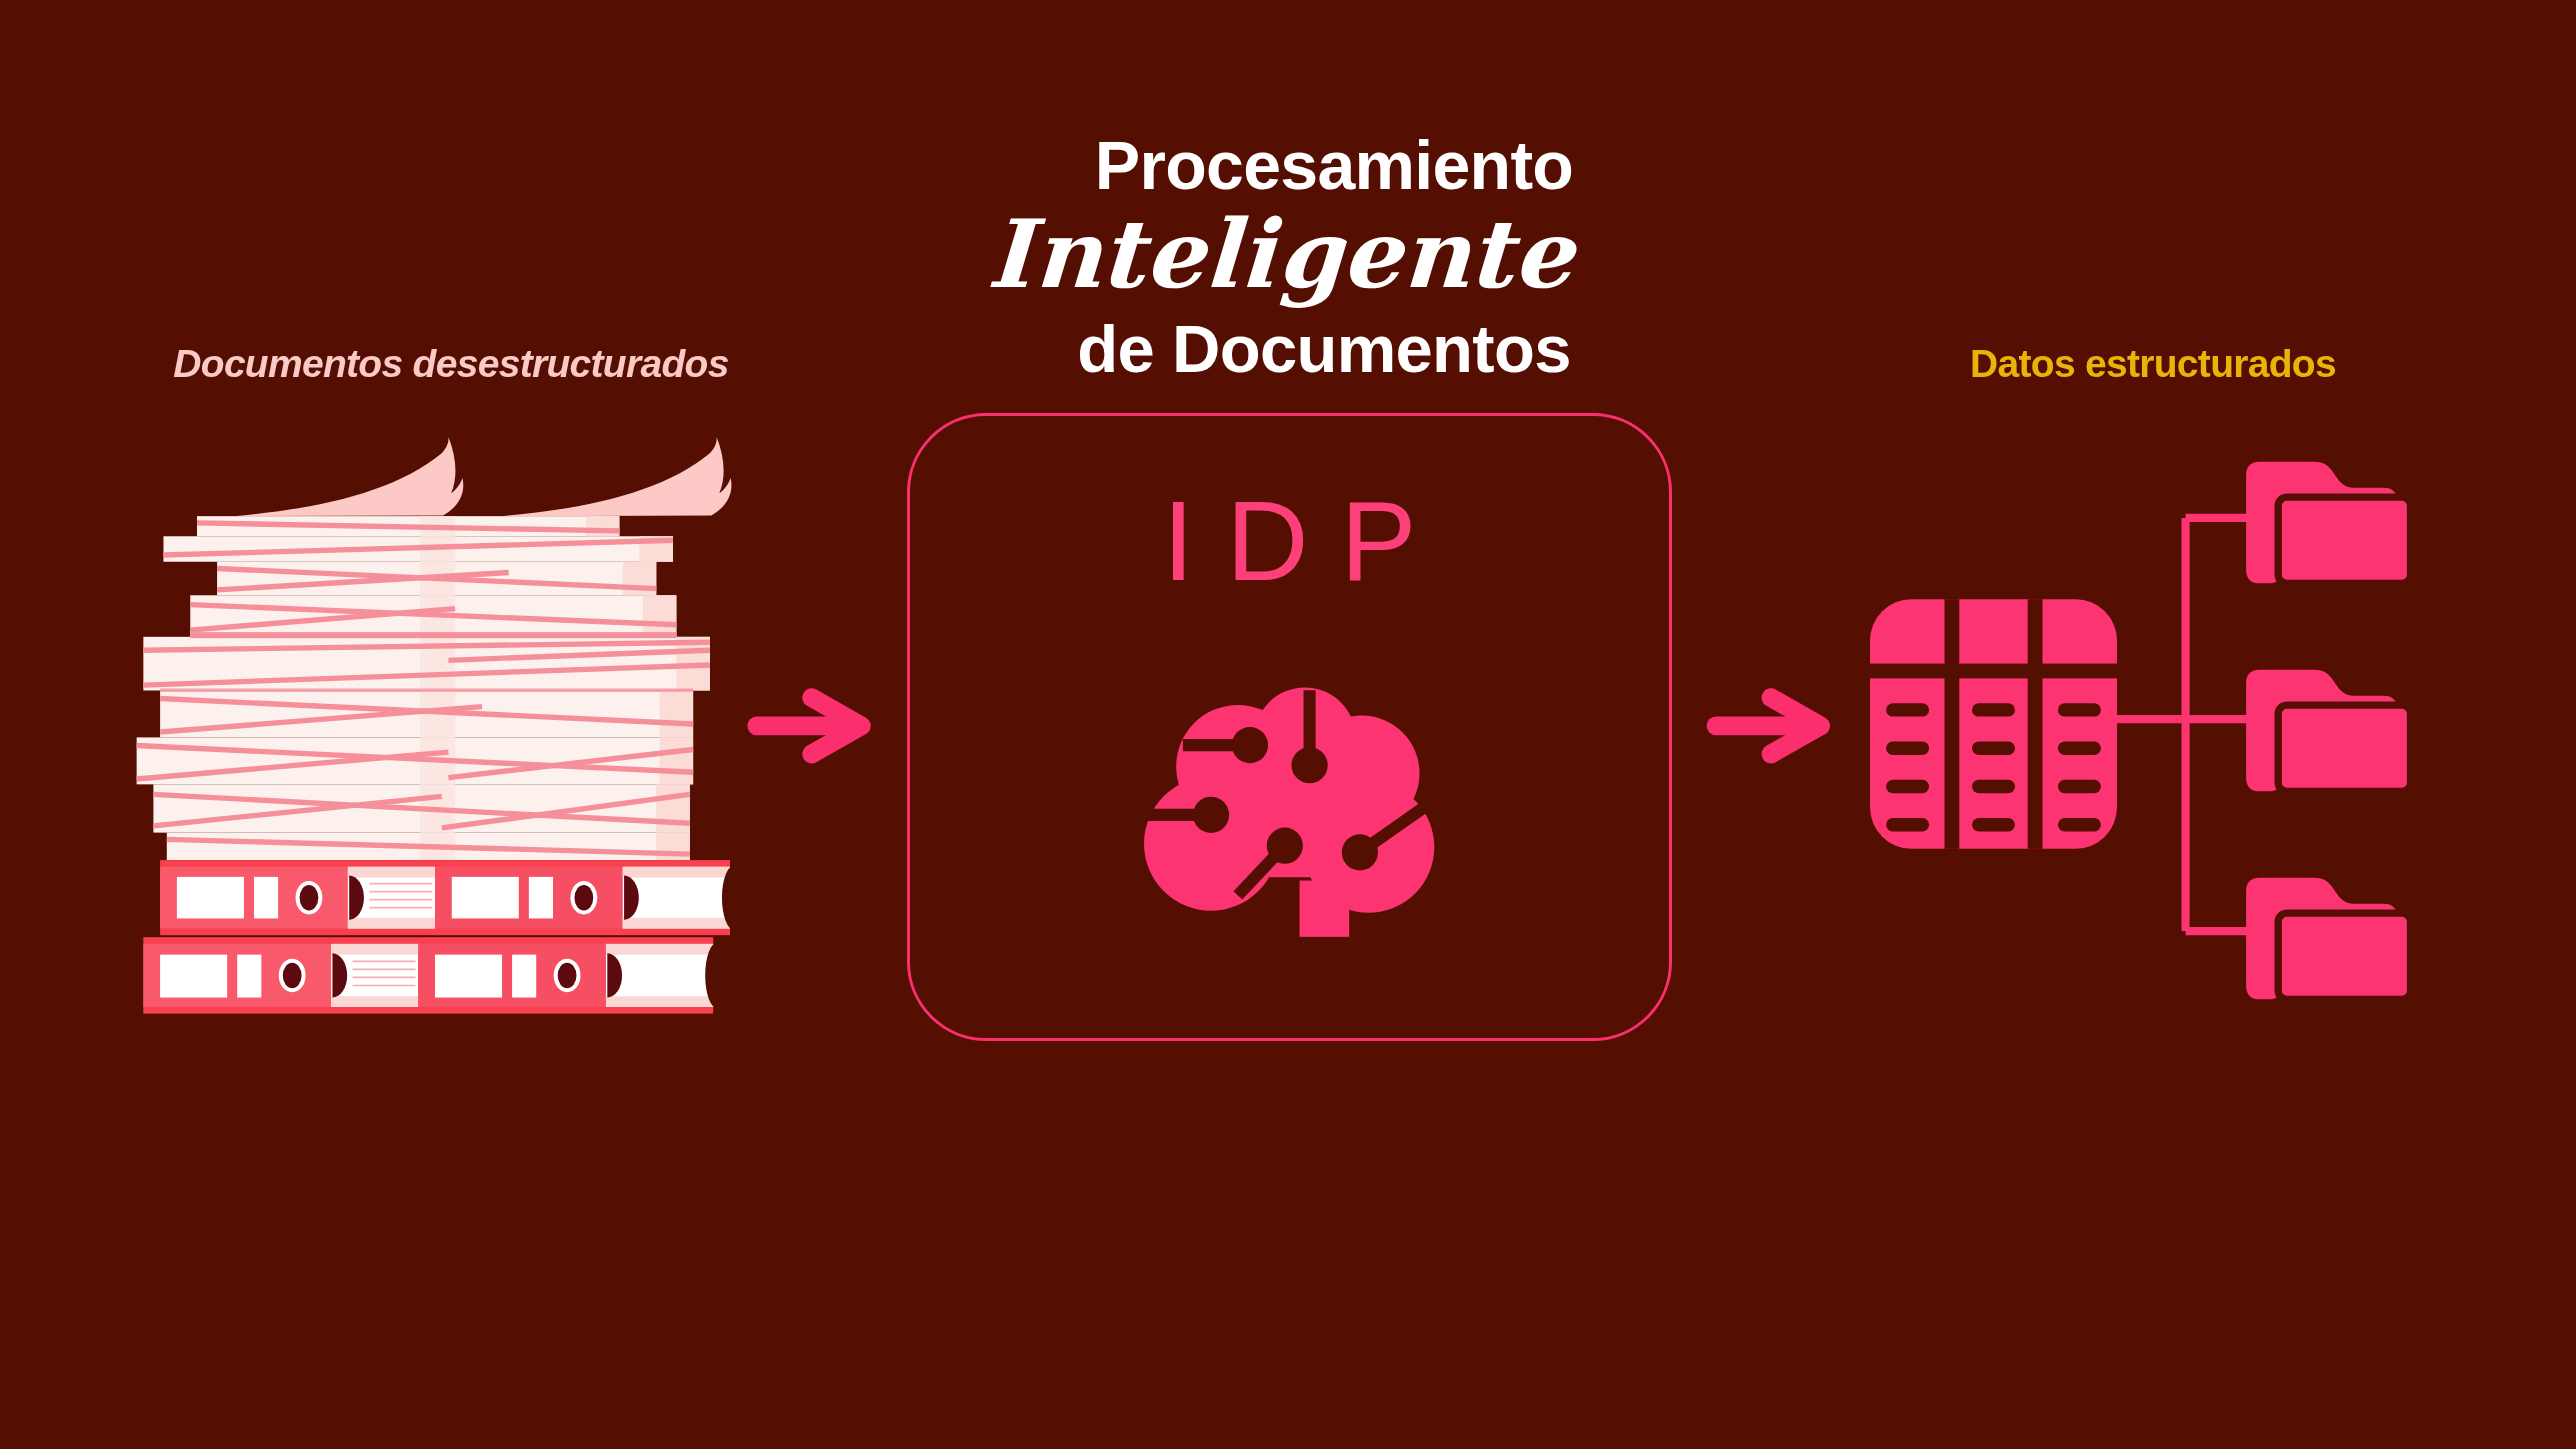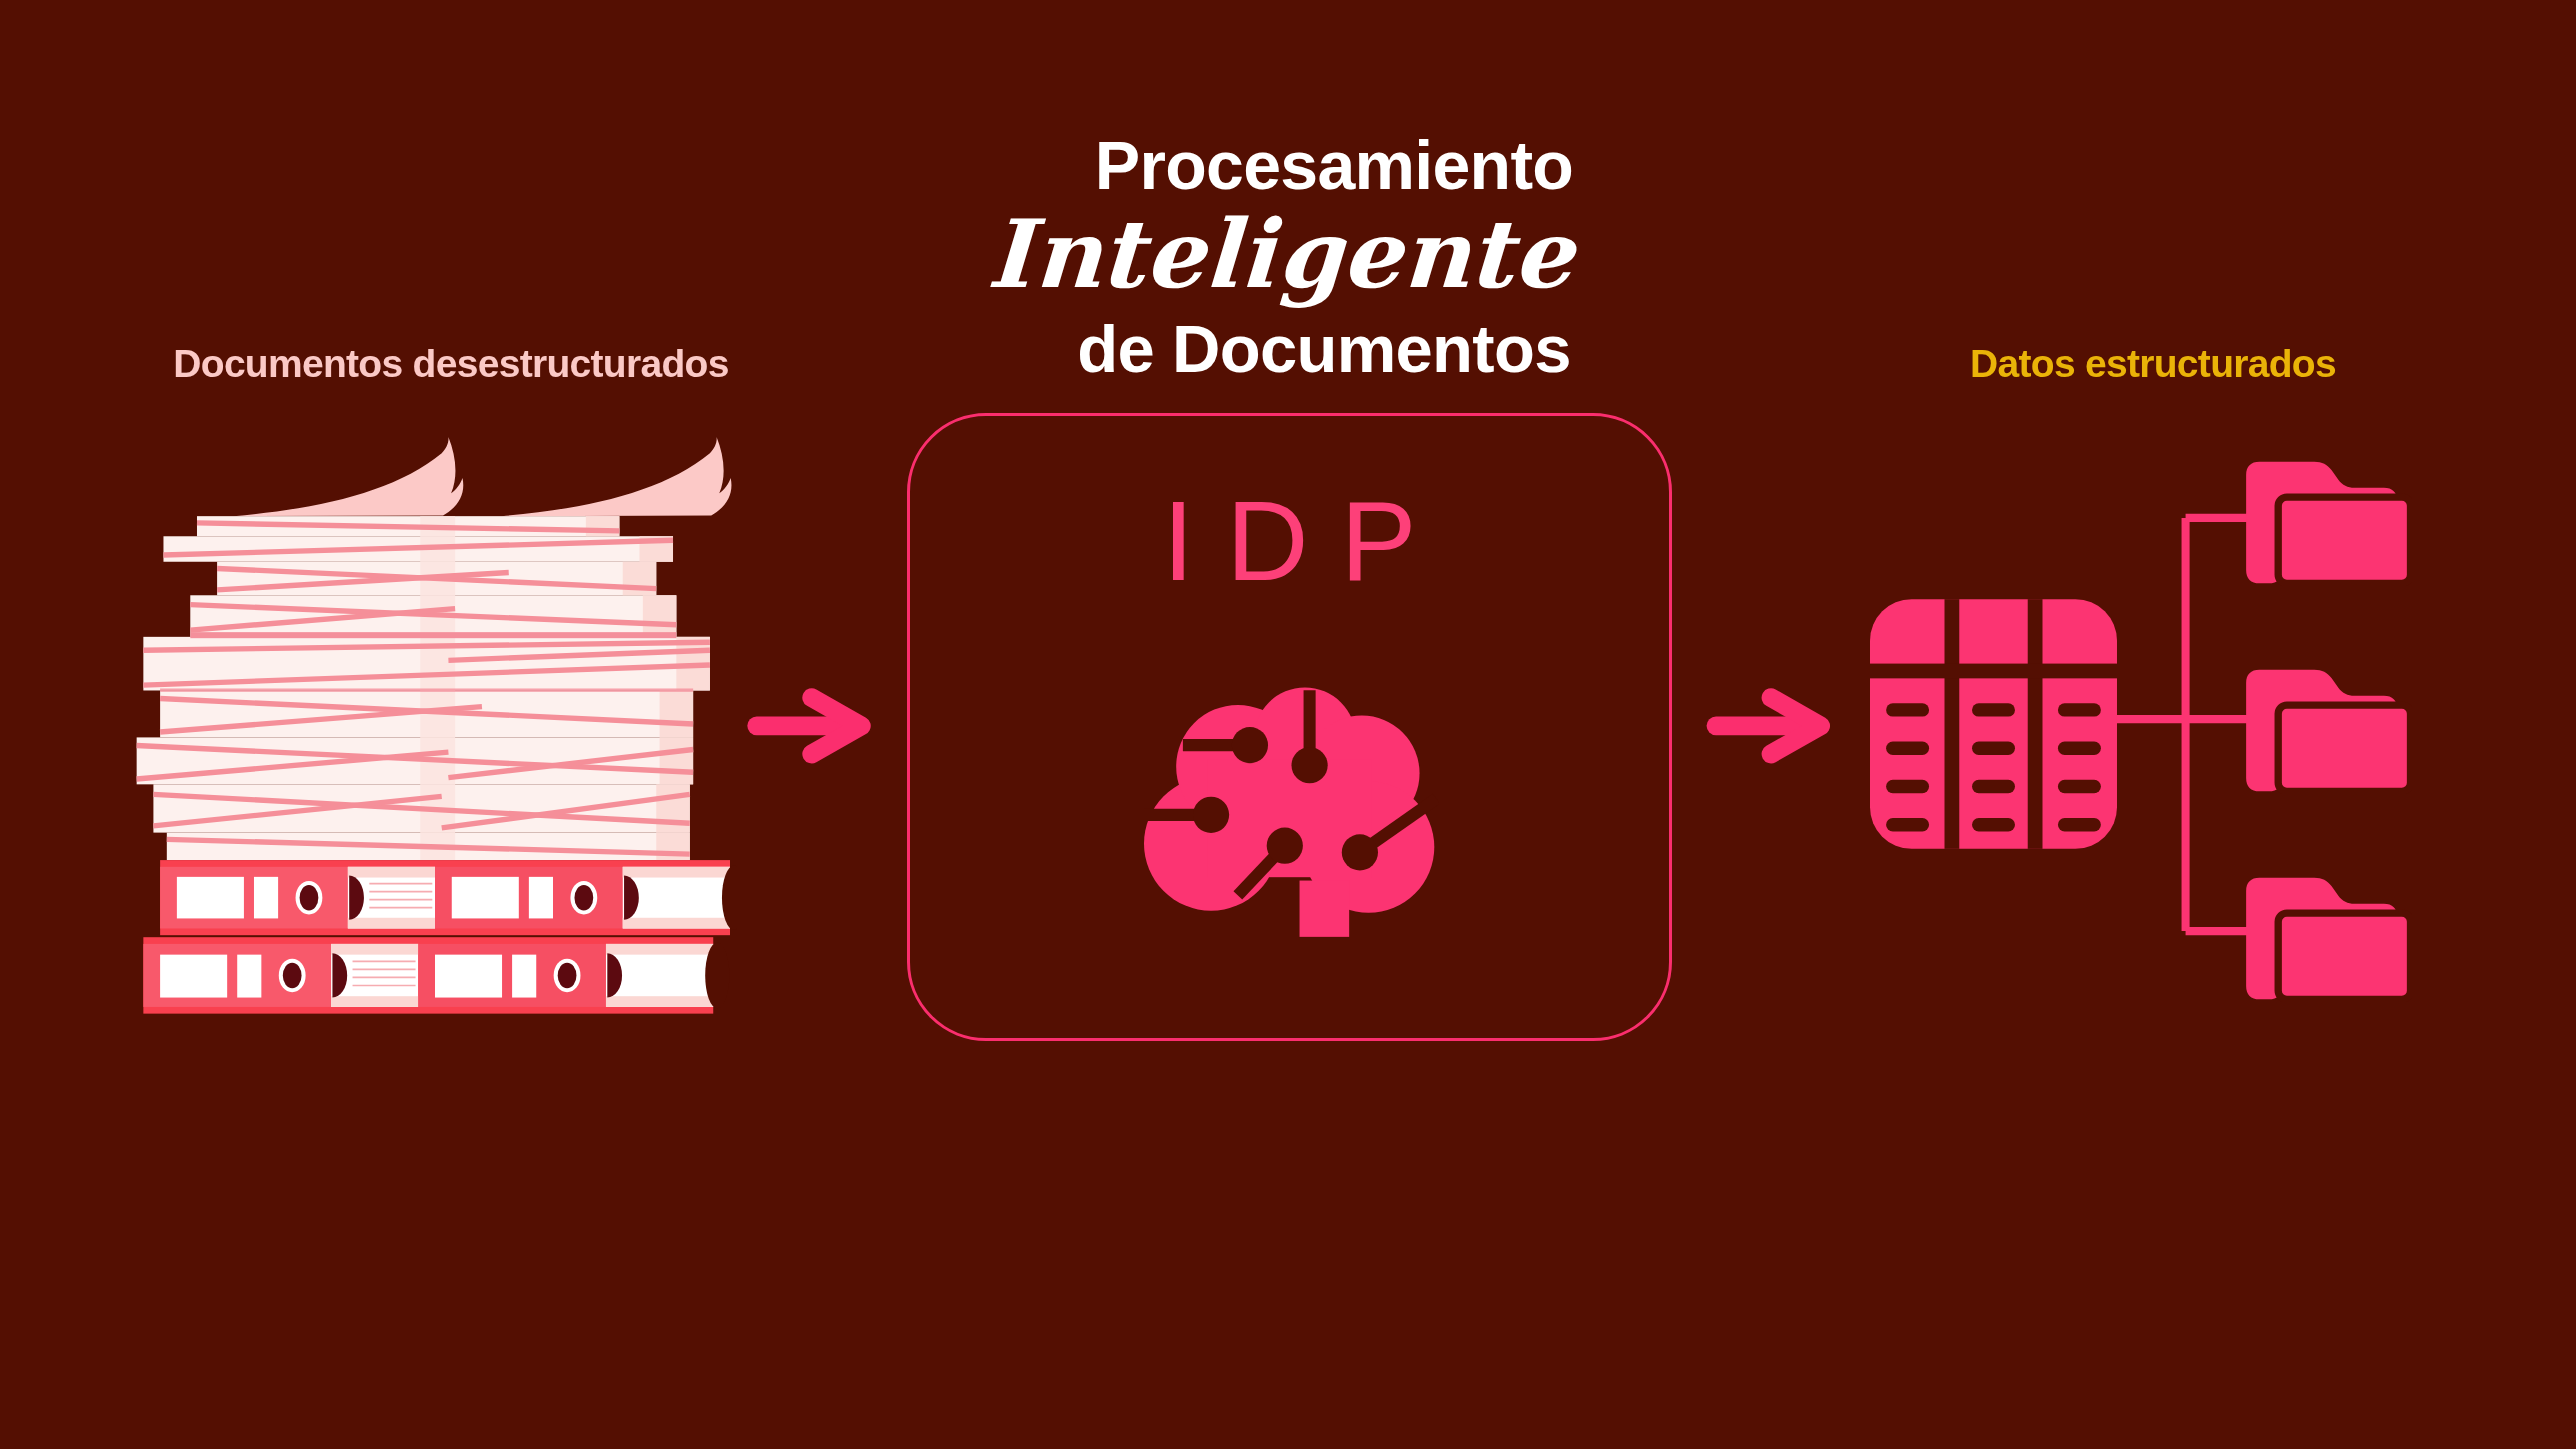--- a/index.html
+++ b/index.html
@@ -6,21 +6,21 @@
   body{width:2576px;height:1449px;position:relative;overflow:hidden;
        font-family:"Liberation Sans", sans-serif;}
   .abs{position:absolute;}
   .ttl{width:2576px;left:0;text-align:center;color:#FFFFFF;font-weight:700;line-height:1;}
   .ttl1{top:131px;font-size:68px;letter-spacing:-0.7px;padding-left:46px;}
   .ttl2{top:207px;font-size:94px;font-family:"DejaVu Serif", serif;font-style:italic;
         font-weight:700;transform:skewX(-6deg);}
   .ttl3{top:315px;font-size:67px;letter-spacing:-0.7px;margin-left:36px;}
   .lbl{top:343px;width:604px;text-align:center;font-weight:700;font-size:39px;
        letter-spacing:-0.7px;line-height:1.1;}
-  .lbl-left{left:149px;color:#FBC9C6;}
+  .lbl-left{left:149px;color:#FBC9C6;font-style:italic;}
   .lbl-right{left:1851px;color:#eab308;}
   .idp-box{left:907px;top:413px;width:765px;height:628px;border:3.4px solid #FB2E6E;
            border-radius:79px;box-sizing:border-box;}
   .idp-text{left:907px;top:484px;width:765px;text-align:center;color:#FD4079;
             font-size:114px;font-weight:400;letter-spacing:32px;text-indent:32px;line-height:1;}
   svg{display:block;}
 </style>
 </head>
 <body>
 

